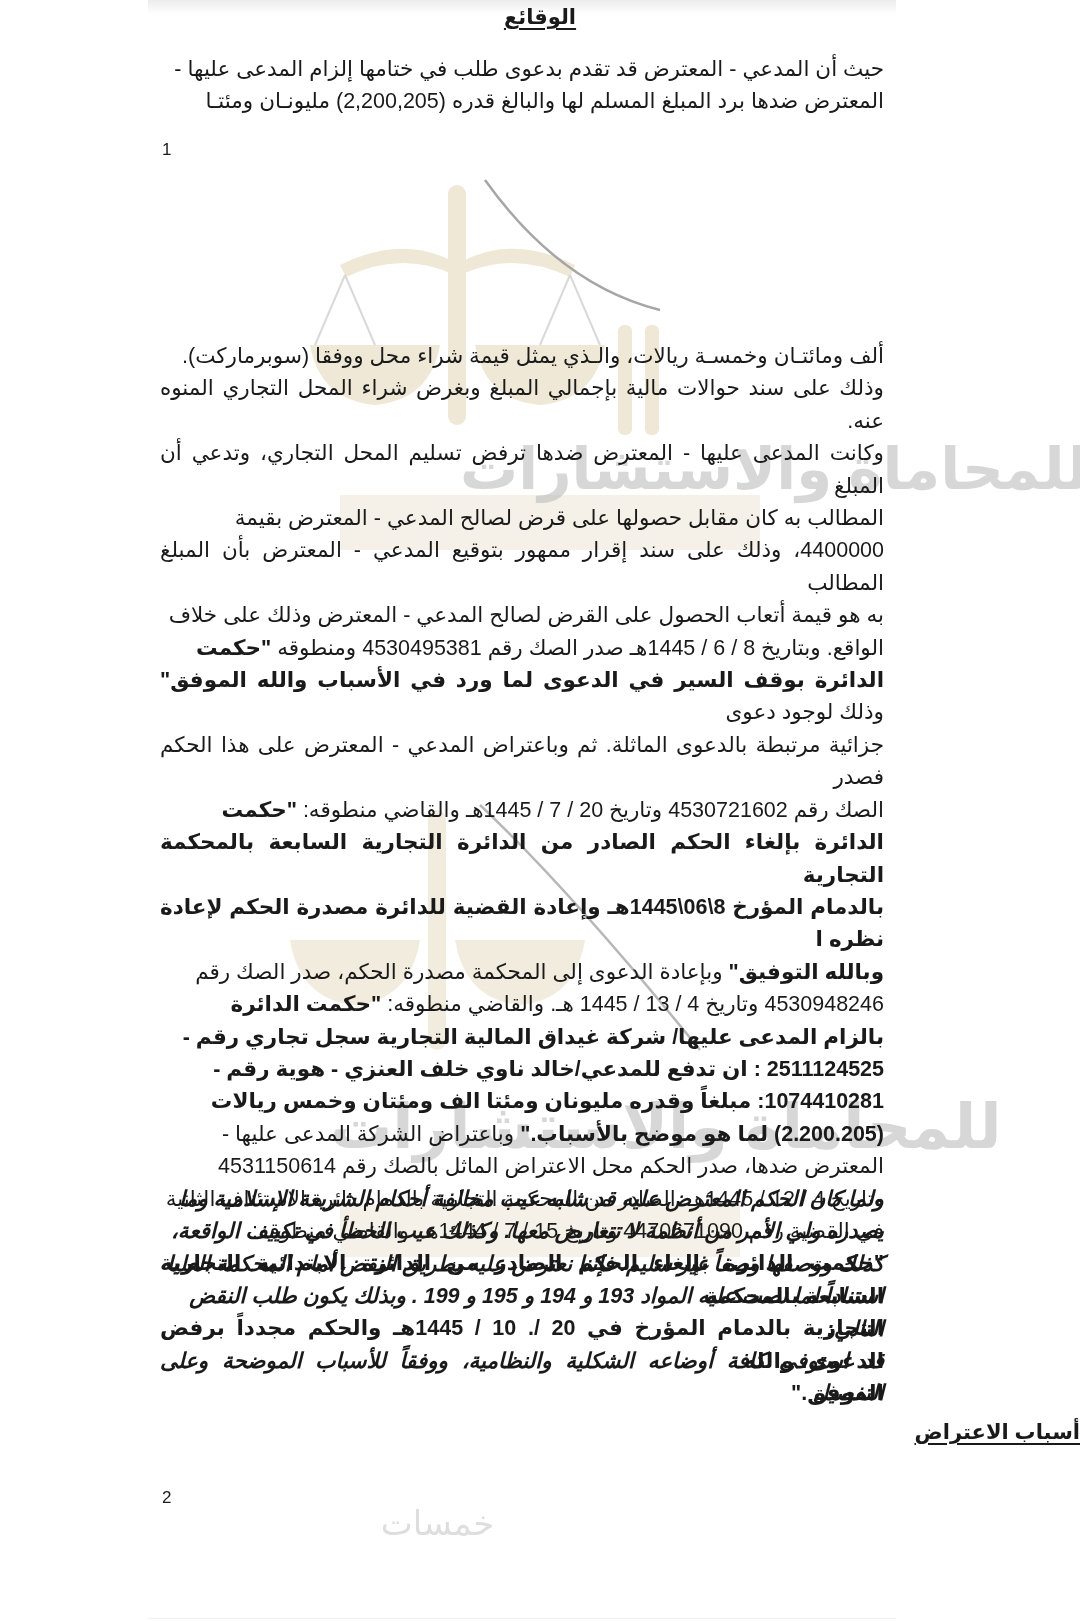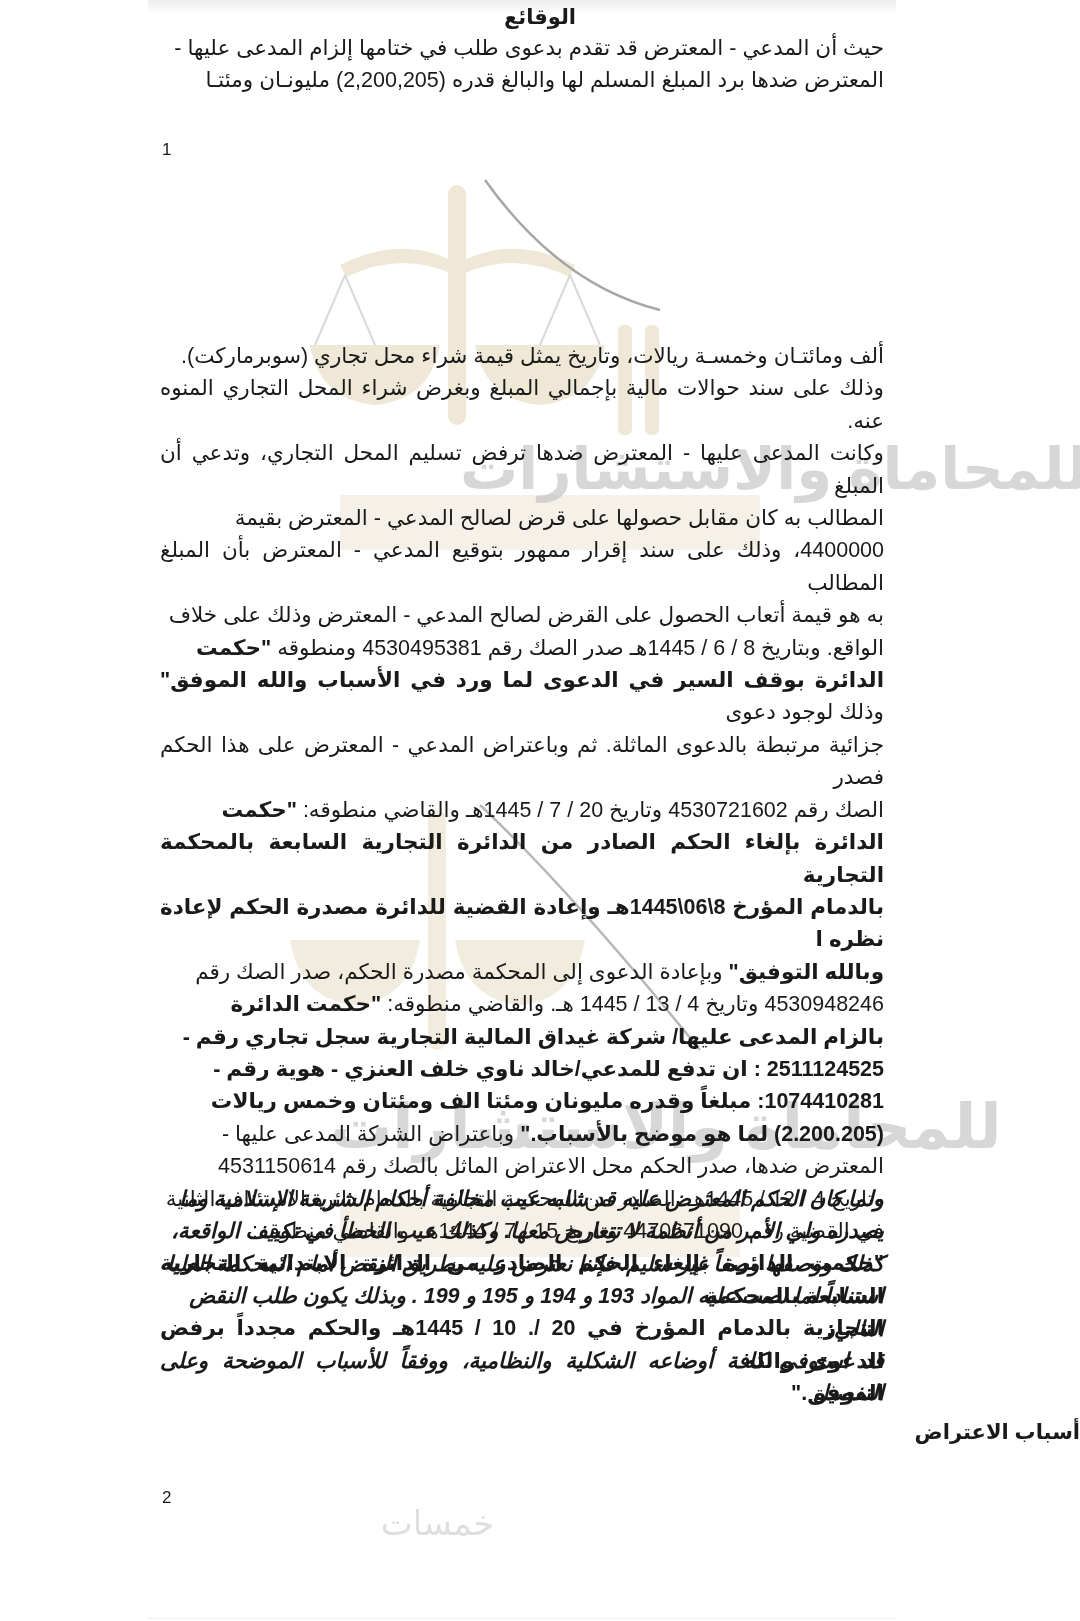--- a/index.html
+++ b/index.html
@@ -15,21 +15,21 @@
   .wm-scale { left: 320px; top: 175px; width: 460px; height: 260px; }
   .wm-text { position: absolute; color: #b8b8b8; font-weight: bold; opacity: 0.55; direction: rtl; white-space: nowrap; }
   .wm-block { position: absolute; background: #e9e1cc; opacity: 0.45; }
 
   .text { position: absolute; left: 160px; width: 724px; direction: rtl; text-align: justify;
           text-align-last: right; font-size: 21.5px; line-height: 32.4px; }
   .text p { margin: 0; }
   .b { font-weight: bold; }
   .heading { position: absolute; left: 0; width: 1080px; text-align: center; font-weight: bold;
              font-size: 21px; direction: rtl; }
-  .heading span { text-underline-offset: 4px; }
+  .heading span { text-decoration: underline; text-underline-offset: 4px; }
   .pageno { position: absolute; left: 162px; font-size: 17px; }
   .brand { position: absolute; left: 0; width: 875px; text-align: center; top: 1503px;
            font-size: 34px; color: #dedede; direction: rtl; letter-spacing: 1px; }
 </style>
 </head>
 <body>
 
 <div class="page-band"></div>
 <div class="top-shade"></div>
 <div class="bottom-line"></div>
@@ -65,28 +65,28 @@
 </svg>
 
 <div class="wm-block" style="left:340px;top:495px;width:420px;height:55px;"></div>
 <div class="wm-block" style="left:340px;top:1205px;width:400px;height:52px;"></div>
 <div class="wm-text" style="left:460px;top:435px;font-size:58px;">للمحاماة والاستشارات</div>
 <div class="wm-text" style="left:330px;top:1090px;font-size:62px;">للمحاماة والاستشارات</div>
 
 <div class="heading" style="top:5px;">
   <span>الوقائع</span>
 </div>
-<div class="text" style="top:32px;">
+<div class="text" style="top:53px;">
   <p>حيث أن المدعي - المعترض قد تقدم بدعوى طلب في ختامها إلزام المدعى عليها -</p>
   <p>المعترض ضدها برد المبلغ المسلم لها والبالغ قدره (2,200,205) مليونـان ومئتـا</p>
 </div>
 <div class="pageno" style="top:140px;">1</div>
 
 <div class="text" style="top:340px;">
-  <p>ألف ومائتـان وخمسـة ريالات، وتاريخ يمثل قيمة شراء محل تجاري (سوبرماركت).</p>
+  <p>ألف ومائتـان وخمسـة ريالات، والـذي يمثل قيمة شراء محل ووفقا (سوبرماركت).</p>
   <p>وذلك على سند حوالات مالية بإجمالي المبلغ وبغرض شراء المحل التجاري المنوه عنه.</p>
   <p>وكانت المدعى عليها - المعترض ضدها ترفض تسليم المحل التجاري، وتدعي أن المبلغ</p>
   <p>المطالب به كان مقابل حصولها على قرض لصالح المدعي - المعترض بقيمة</p>
   <p>4400000، وذلك على سند إقرار ممهور بتوقيع المدعي - المعترض بأن المبلغ المطالب</p>
   <p>به هو قيمة أتعاب الحصول على القرض لصالح المدعي - المعترض وذلك على خلاف</p>
   <p><span>الواقع. وبتاريخ 8 / 6 / 1445هـ صدر الصك رقم 4530495381 ومنطوقه </span><span class="b">"حكمت</span></p>
   <p><span class="b">الدائرة بوقف السير في الدعوى لما  ورد في الأسباب والله الموفق"</span><span> وذلك لوجود دعوى</span></p>
   <p>جزائية مرتبطة بالدعوى الماثلة. ثم وباعتراض المدعي - المعترض على هذا الحكم فصدر</p>
   <p><span>الصك رقم 4530721602 وتاريخ 20 / 7 / 1445هـ والقاضي منطوقه: </span><span class="b">"حكمت</span></p>
   <p class="b">الدائرة  بإلغاء الحكم الصادر من الدائرة التجارية السابعة بالمحكمة التجارية</p>

